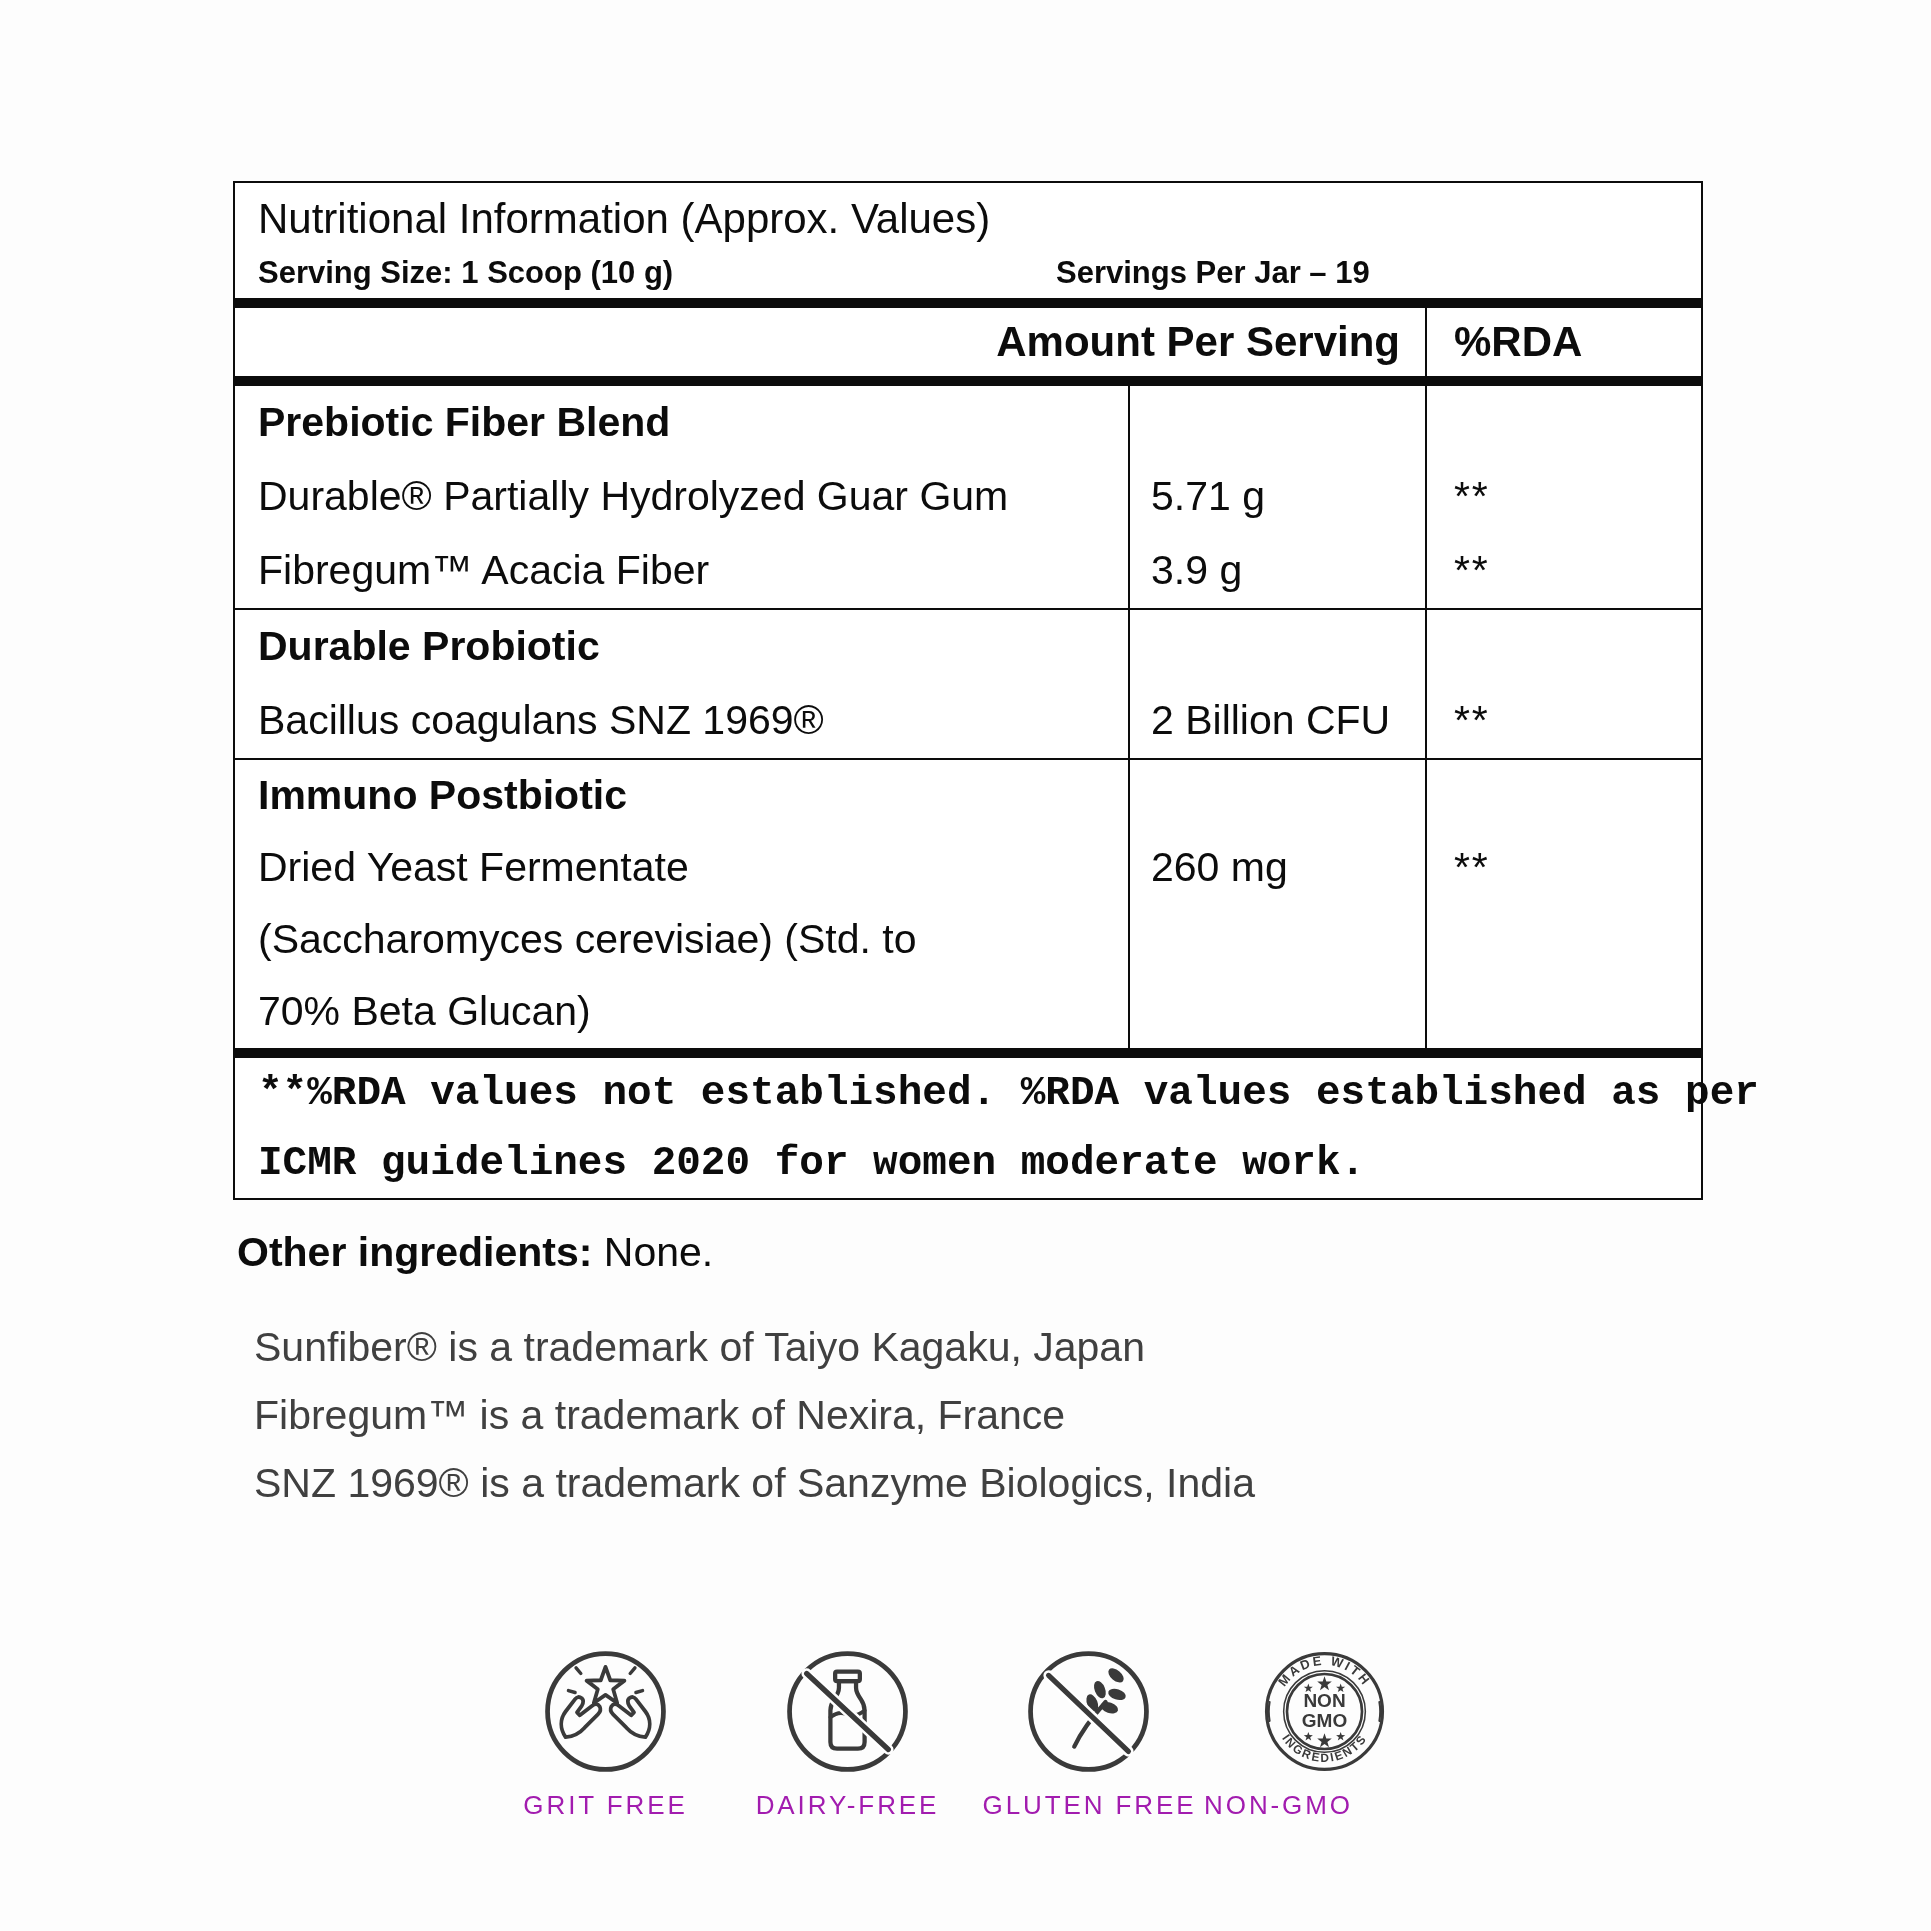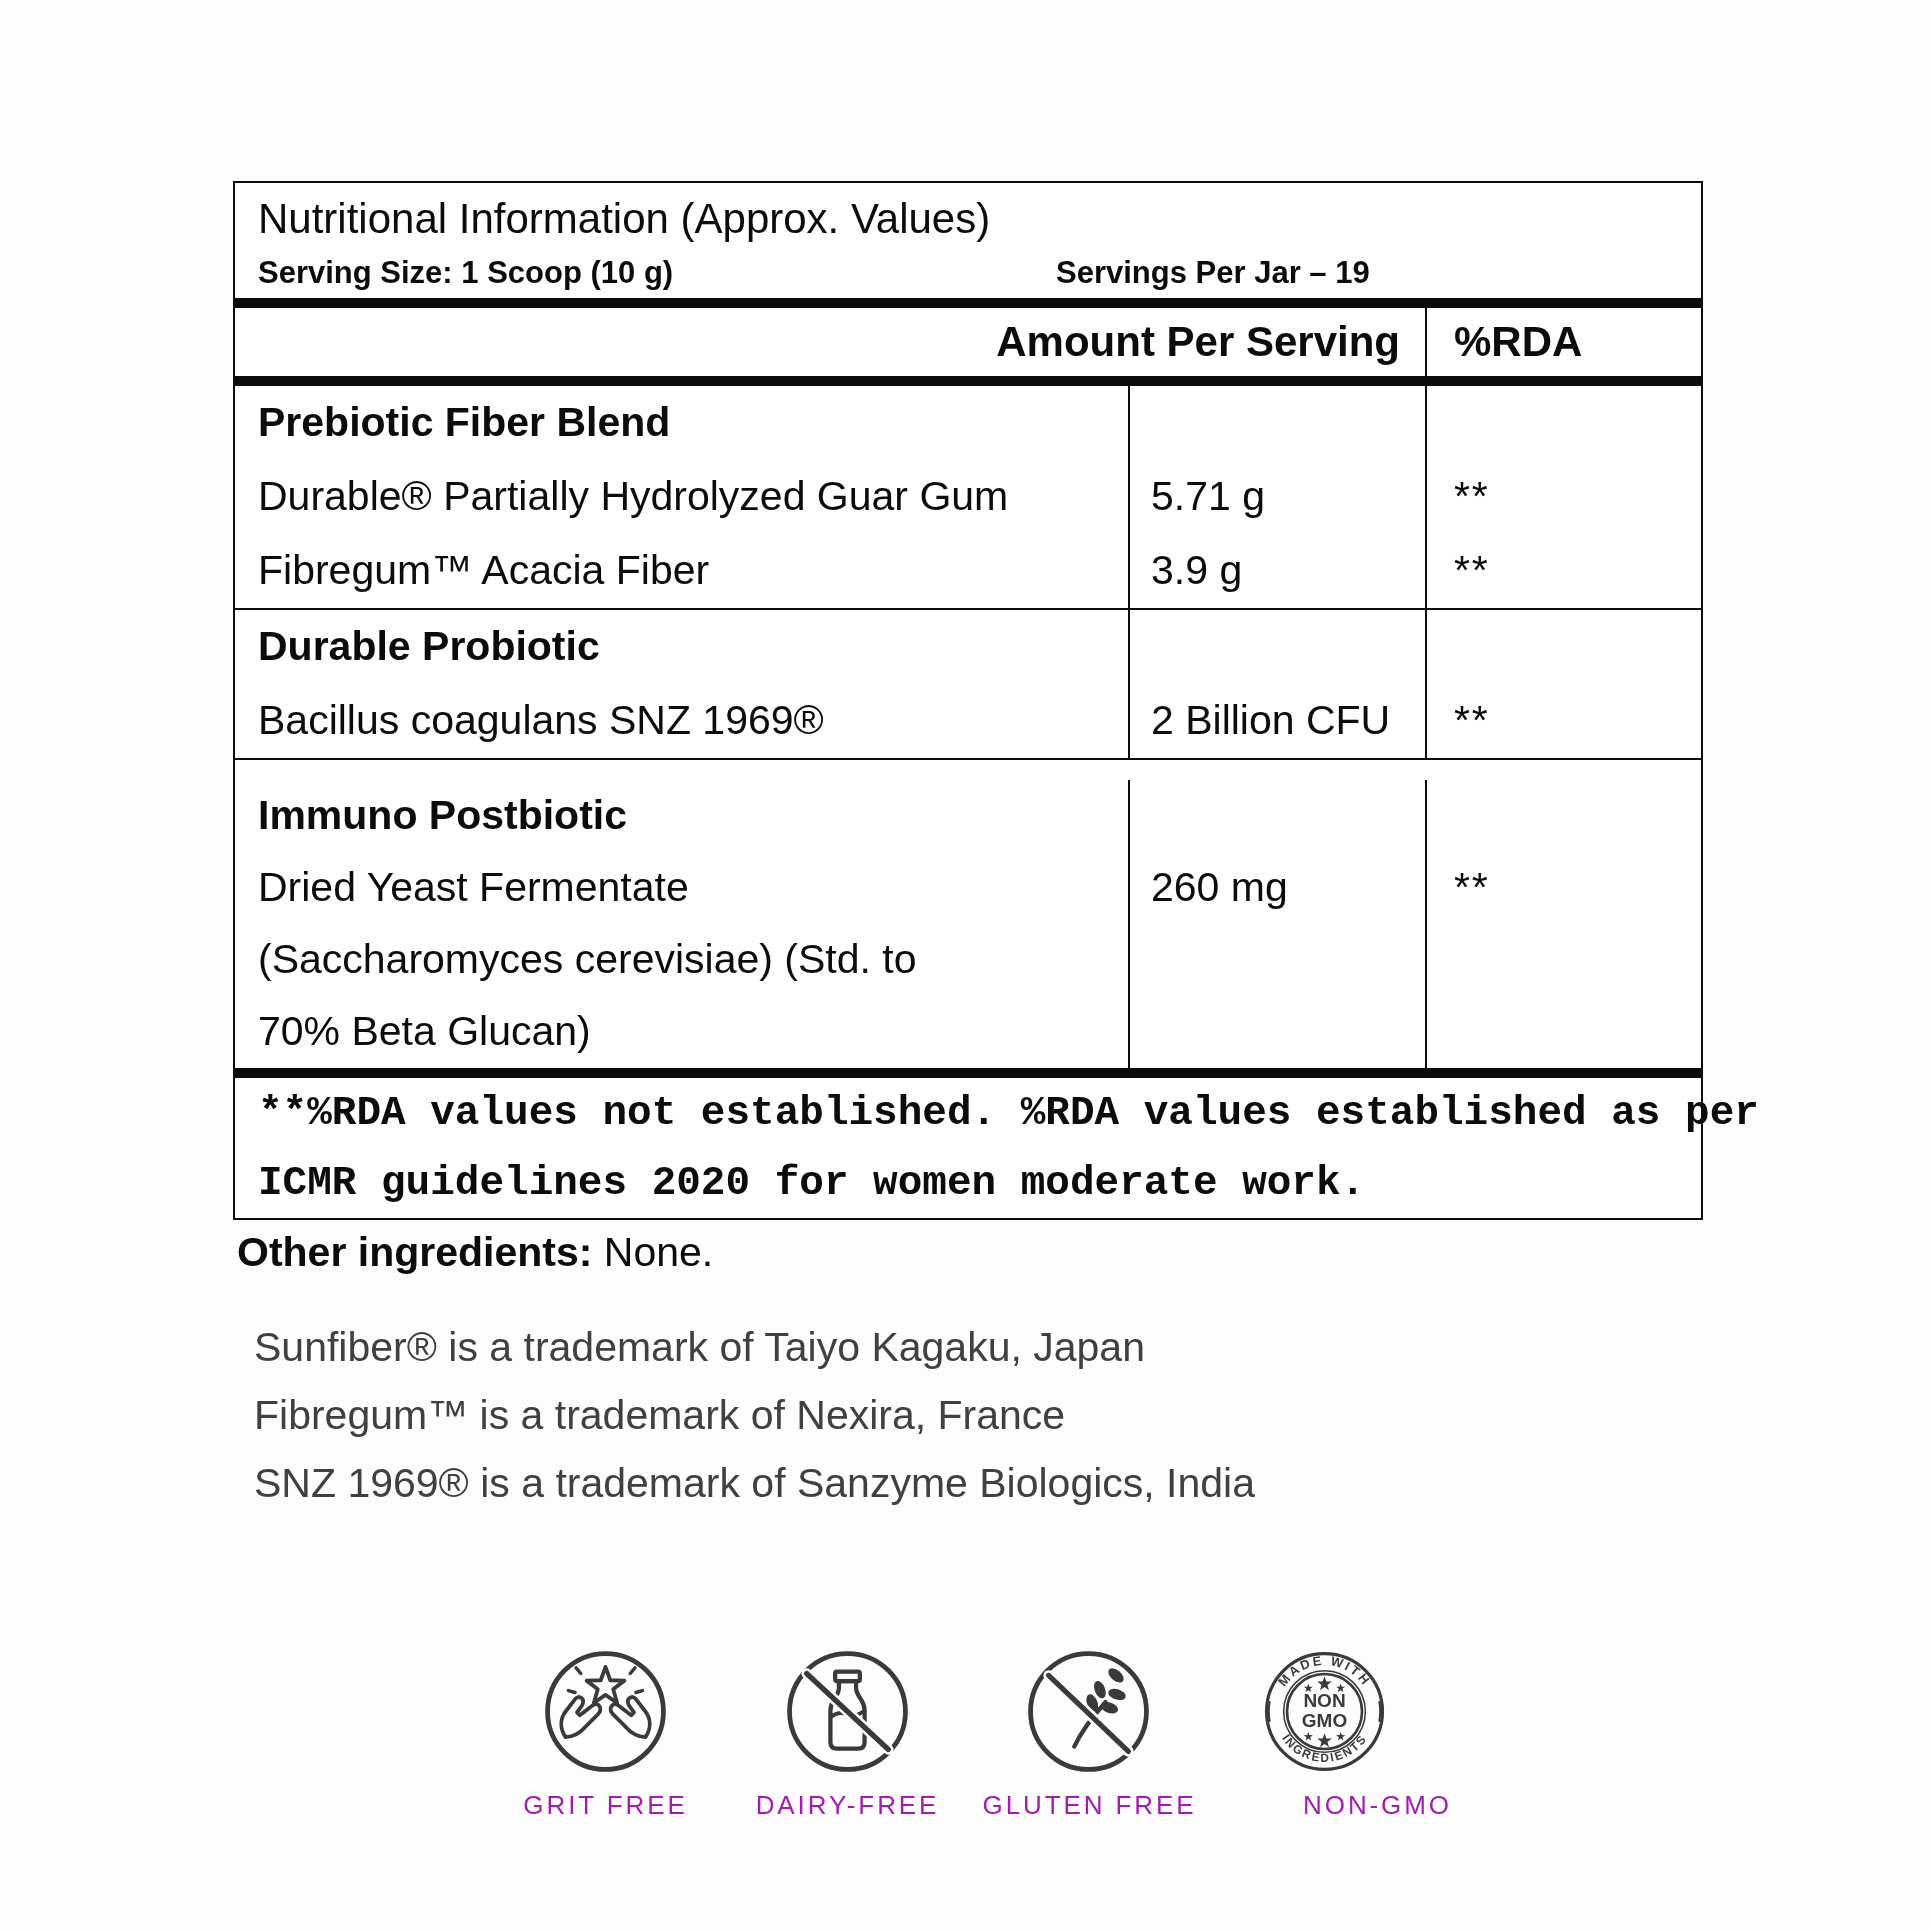--- a/index.html
+++ b/index.html
@@ -22,41 +22,41 @@
   .colhead { display:grid; grid-template-columns:1190px 273px; height:68px; }
   .ch-amount { display:flex; align-items:center; justify-content:flex-end; padding-right:25px;
                font-size:42px; font-weight:700; white-space:nowrap; }
   .ch-rda { display:flex; align-items:center; padding-left:27px; border-left:2.9px solid #0c0c0c;
             font-size:42px; font-weight:700; white-space:nowrap; }
   .sec { display:grid; grid-template-columns:893px 297px 273px; font-size:41px; }
   .sec.thin-border { border-bottom:2.9px solid #0c0c0c; }
   .col-amt, .col-rda { border-left:2.9px solid #0c0c0c; }
   .line { height:74px; display:flex; align-items:center; white-space:nowrap; }
   .sec3 .line { height:72px; }
-  .sec3 { padding-top:20px; }
+  .sec3 { padding-top:0; }
   .col-name .line { padding-left:23px; }
   .col-amt  .line { padding-left:21px; }
   .col-rda  .line { padding-left:27px; letter-spacing:1.9px; }
   .line.hdr { font-weight:700; font-size:41px; }
   .footnote { padding:0 23px; }
   .fn-line { height:70px; display:flex; align-items:center; font-size:41px; font-weight:700; white-space:nowrap;font-family:Liberation Mono, monospace; }
   
   .other-ing { position:absolute; left:237px; top:1230px; font-size:41px; line-height:44px; white-space:nowrap; }
   .other-ing .lbl { font-weight:700; }
   .tm-block { position:absolute; left:254px; top:1313px; font-size:41px; line-height:68px; color:#404040; white-space:nowrap; }
   
   .badge { position:absolute; width:133px; height:133px; }
   .badge svg { display:block; width:133px; height:133px; }
   .b1 { left:539px; top:1645px; } .b2 { left:781px; top:1645px; }
   .b3 { left:1022px; top:1645px; } .b4 { left:1258px; top:1645px; }
   .badge-label {
     position:absolute; top:1790px; width:251px; text-align:center;
     font-size:26px; letter-spacing:2.9px; color:#a21caf; font-weight:400; white-space:nowrap;
   }
-  .l1 { left:480px; } .l2 { left:722px; } .l3 { left:964px; } .l4 { left:1252px; }
+  .l1 { left:480px; } .l2 { left:722px; } .l3 { left:964px; } .l4 { left:1153px; }
   .ic { stroke:#3a3a3a; fill:none; stroke-linecap:round; stroke-linejoin:round; }
   .seal-text { fill:#3a3a3a; font-family:"Liberation Sans", sans-serif; }
 </style>
 </head>
 <body>
 
 <div class="page">
 
   <section class="nt">
 

